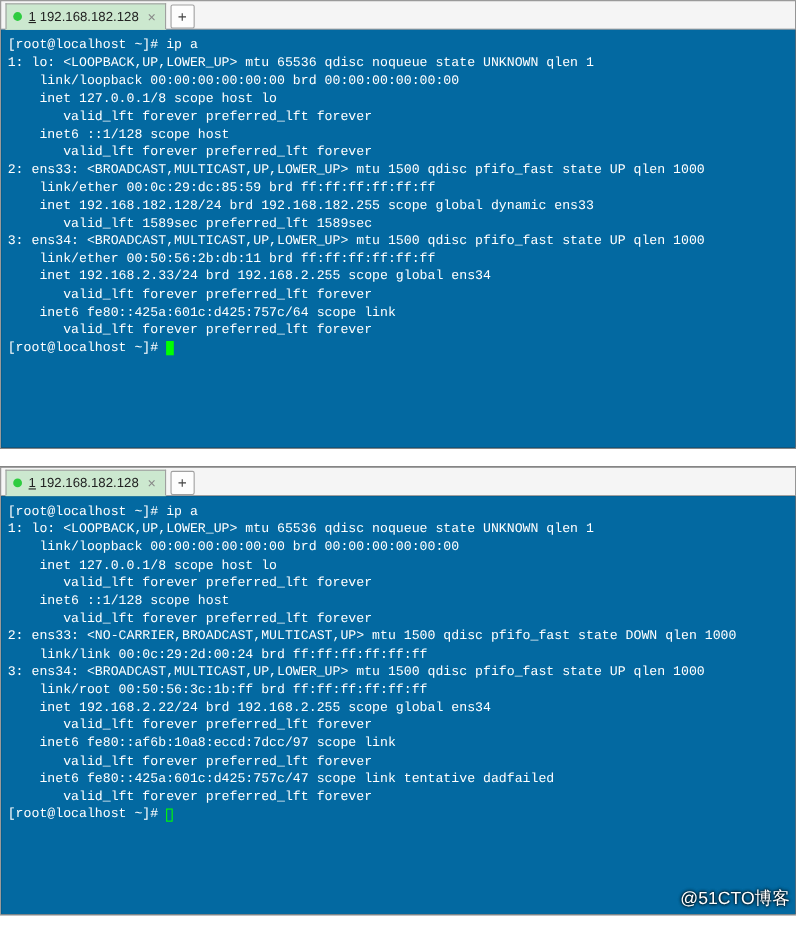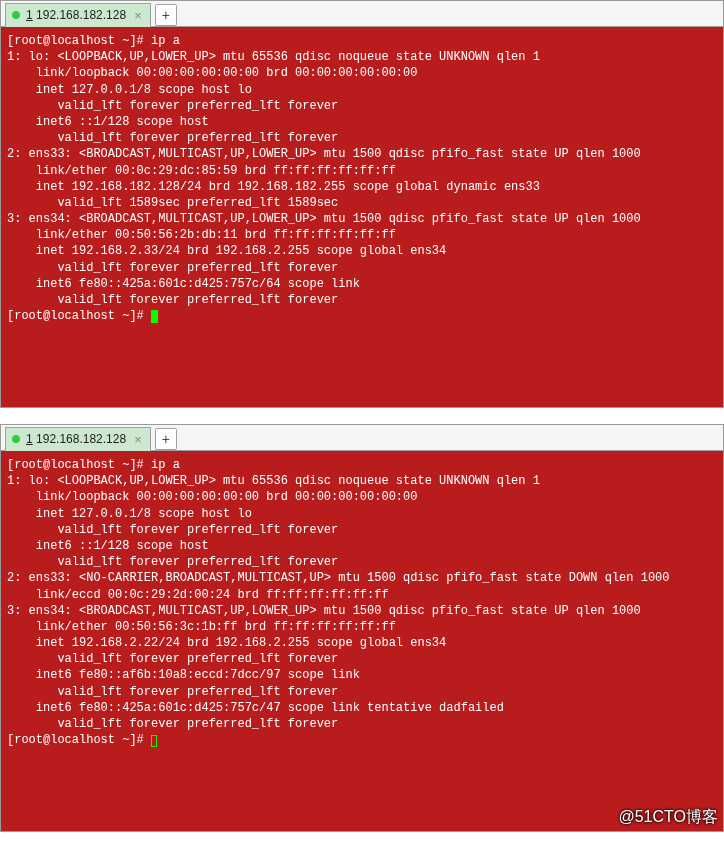--- a/index.html
+++ b/index.html
@@ -57,21 +57,21 @@
     .tab-new {
       width: 22px; height: 22px;
       border: 1px solid #a0a0a0;
       background: #fdfdfd;
       display: flex; align-items: center; justify-content: center;
       margin-left: 4px;
       border-radius: 2px;
       font-family: Arial; font-size: 14px; color: #444;
     }
     .term {
-      background: #b91c1c;
+      background: #0369a1;
       color: #fff;
       padding: 6px 6px 10px 6px;
       line-height: 1.35;
       white-space: pre;
       min-height: 380px;
       font-weight: 500;
     }
     .cursor {
       display: inline-block;
       width: 7px; height: 13px;
@@ -140,23 +140,23 @@
       <div class="tab-new">+</div>
     </div>
     <div class="term"><span>[root@localhost ~]# ip a</span>
 <span>1: lo: &lt;LOOPBACK,UP,LOWER_UP&gt; mtu 65536 qdisc noqueue state UNKNOWN qlen 1</span>
 <span>    link/loopback 00:00:00:00:00:00 brd 00:00:00:00:00:00</span>
 <span>    inet 127.0.0.1/8 scope host lo</span>
 <span>       valid_lft forever preferred_lft forever</span>
 <span>    inet6 ::1/128 scope host</span>
 <span>       valid_lft forever preferred_lft forever</span>
 <span>2: ens33: &lt;NO-CARRIER,BROADCAST,MULTICAST,UP&gt; mtu 1500 qdisc pfifo_fast state DOWN qlen 1000</span>
-<span>    link/eccd 00:0c:29:2d:00:24 brd ff:ff:ff:ff:ff:ff</span>
+<span>    link/link 00:0c:29:2d:00:24 brd ff:ff:ff:ff:ff:ff</span>
 <span>3: ens34: &lt;BROADCAST,MULTICAST,UP,LOWER_UP&gt; mtu 1500 qdisc pfifo_fast state UP qlen 1000</span>
-<span>    link/ether 00:50:56:3c:1b:ff brd ff:ff:ff:ff:ff:ff</span>
+<span>    link/root 00:50:56:3c:1b:ff brd ff:ff:ff:ff:ff:ff</span>
 <span>    inet 192.168.2.22/24 brd 192.168.2.255 scope global ens34</span>
 <span>       valid_lft forever preferred_lft forever</span>
 <span>    inet6 fe80::af6b:10a8:eccd:7dcc/97 scope link</span>
 <span>       valid_lft forever preferred_lft forever</span>
 <span>    inet6 fe80::425a:601c:d425:757c/47 scope link tentative dadfailed</span>
 <span>       valid_lft forever preferred_lft forever</span>
 <span>[root@localhost ~]# </span><span class="cursor hollow"></span>
 </div>
   </div>
 

